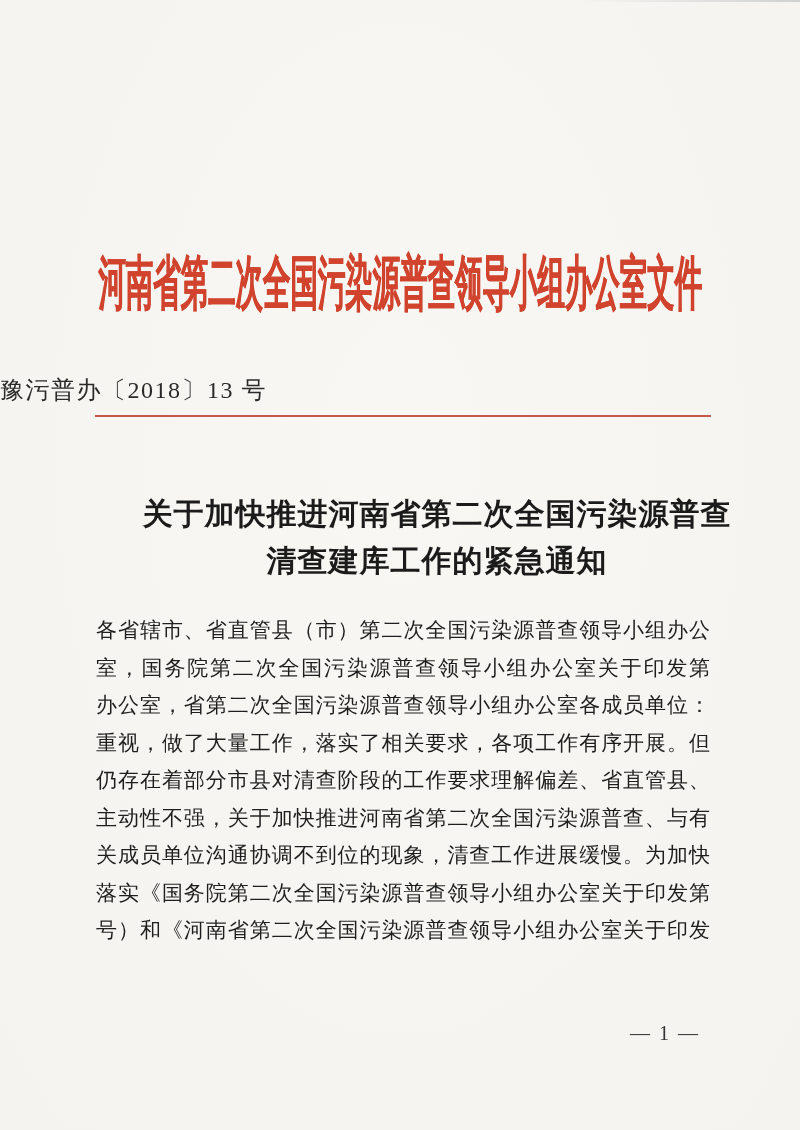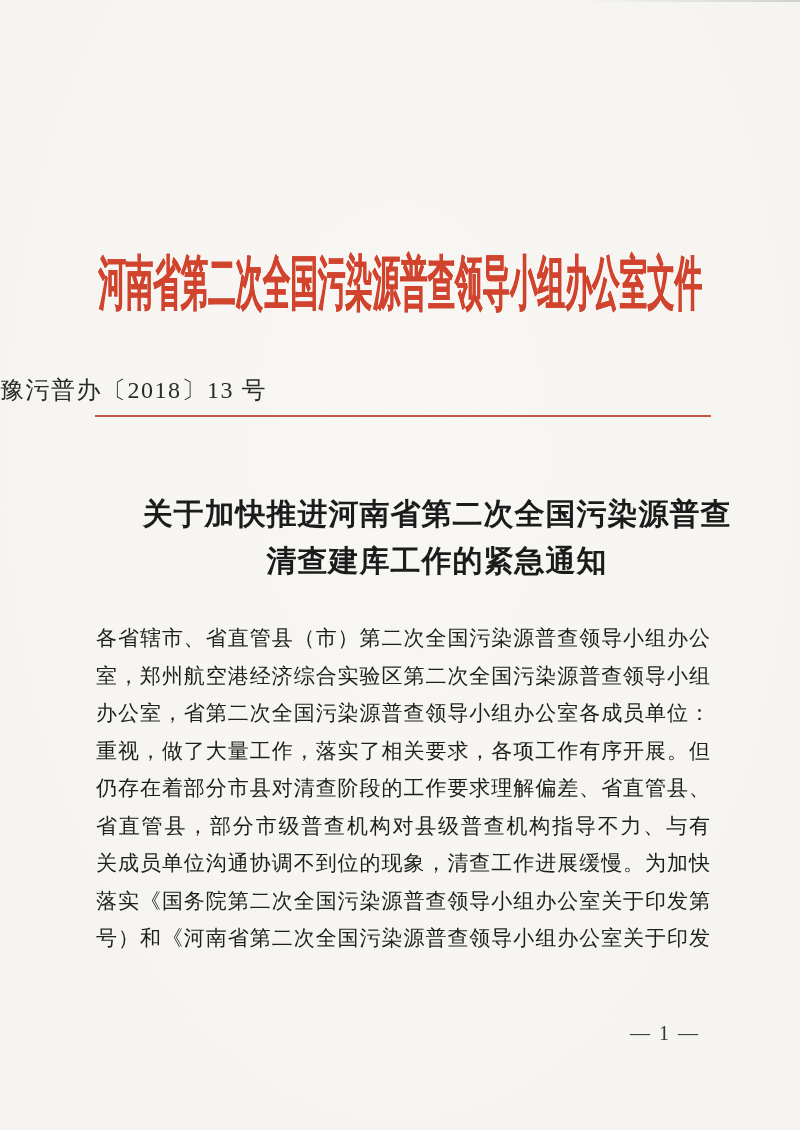--- a/index.html
+++ b/index.html
@@ -70,21 +70,20 @@
     letter-spacing: 1px;
     color: #1b1b1b;
     margin-left: 37px;
   }
   .body-text {
     position: absolute;
     top: 612px; left: 96px;
     width: 614px;
     font-size: 21px;
     color: #1e1e1e;
-    margin-top: 8px;
   }
   .bline {
     height: 37.5px;
     line-height: 37.5px;
     text-align: justify;
     text-align-last: justify;
     overflow: hidden;
   }
   .bline.indent { text-indent: 44px; }
   .page-number {
@@ -110,25 +109,25 @@
 
   <div class="red-rule"></div>
 
   <div class="doc-title">
     <div class="doc-title-line">关于加快推进河南省第二次全国污染源普查</div>
     <div class="doc-title-line">清查建库工作的紧急通知</div>
   </div>
 
   <div class="body-text">
     <div class="bline">各省辖市、省直管县（市）第二次全国污染源普查领导小组办公</div>
-    <div class="bline">室，郑州航空港经济综合实验区第二次全国污染源普查领导小组</div>
+    <div class="bline">室，国务院第二次全国污染源普查领导小组办公室关于印发第</div>
     <div class="bline">办公室，省第二次全国污染源普查领导小组办公室各成员单位：</div>
     <div class="bline">重视，做了大量工作，落实了相关要求，各项工作有序开展。但</div>
     <div class="bline">仍存在着部分市县对清查阶段的工作要求理解偏差、省直管县、</div>
-    <div class="bline">省直管县，部分市级普查机构对县级普查机构指导不力、与有</div>
+    <div class="bline">主动性不强，关于加快推进河南省第二次全国污染源普查、与有</div>
     <div class="bline">关成员单位沟通协调不到位的现象，清查工作进展缓慢。为加快</div>
     <div class="bline">落实《国务院第二次全国污染源普查领导小组办公室关于印发第</div>
     <div class="bline">号）和《河南省第二次全国污染源普查领导小组办公室关于印发</div>
   </div>
 
   <div class="page-number">— 1 —</div>
 
 </div>
 
 </body></html>

